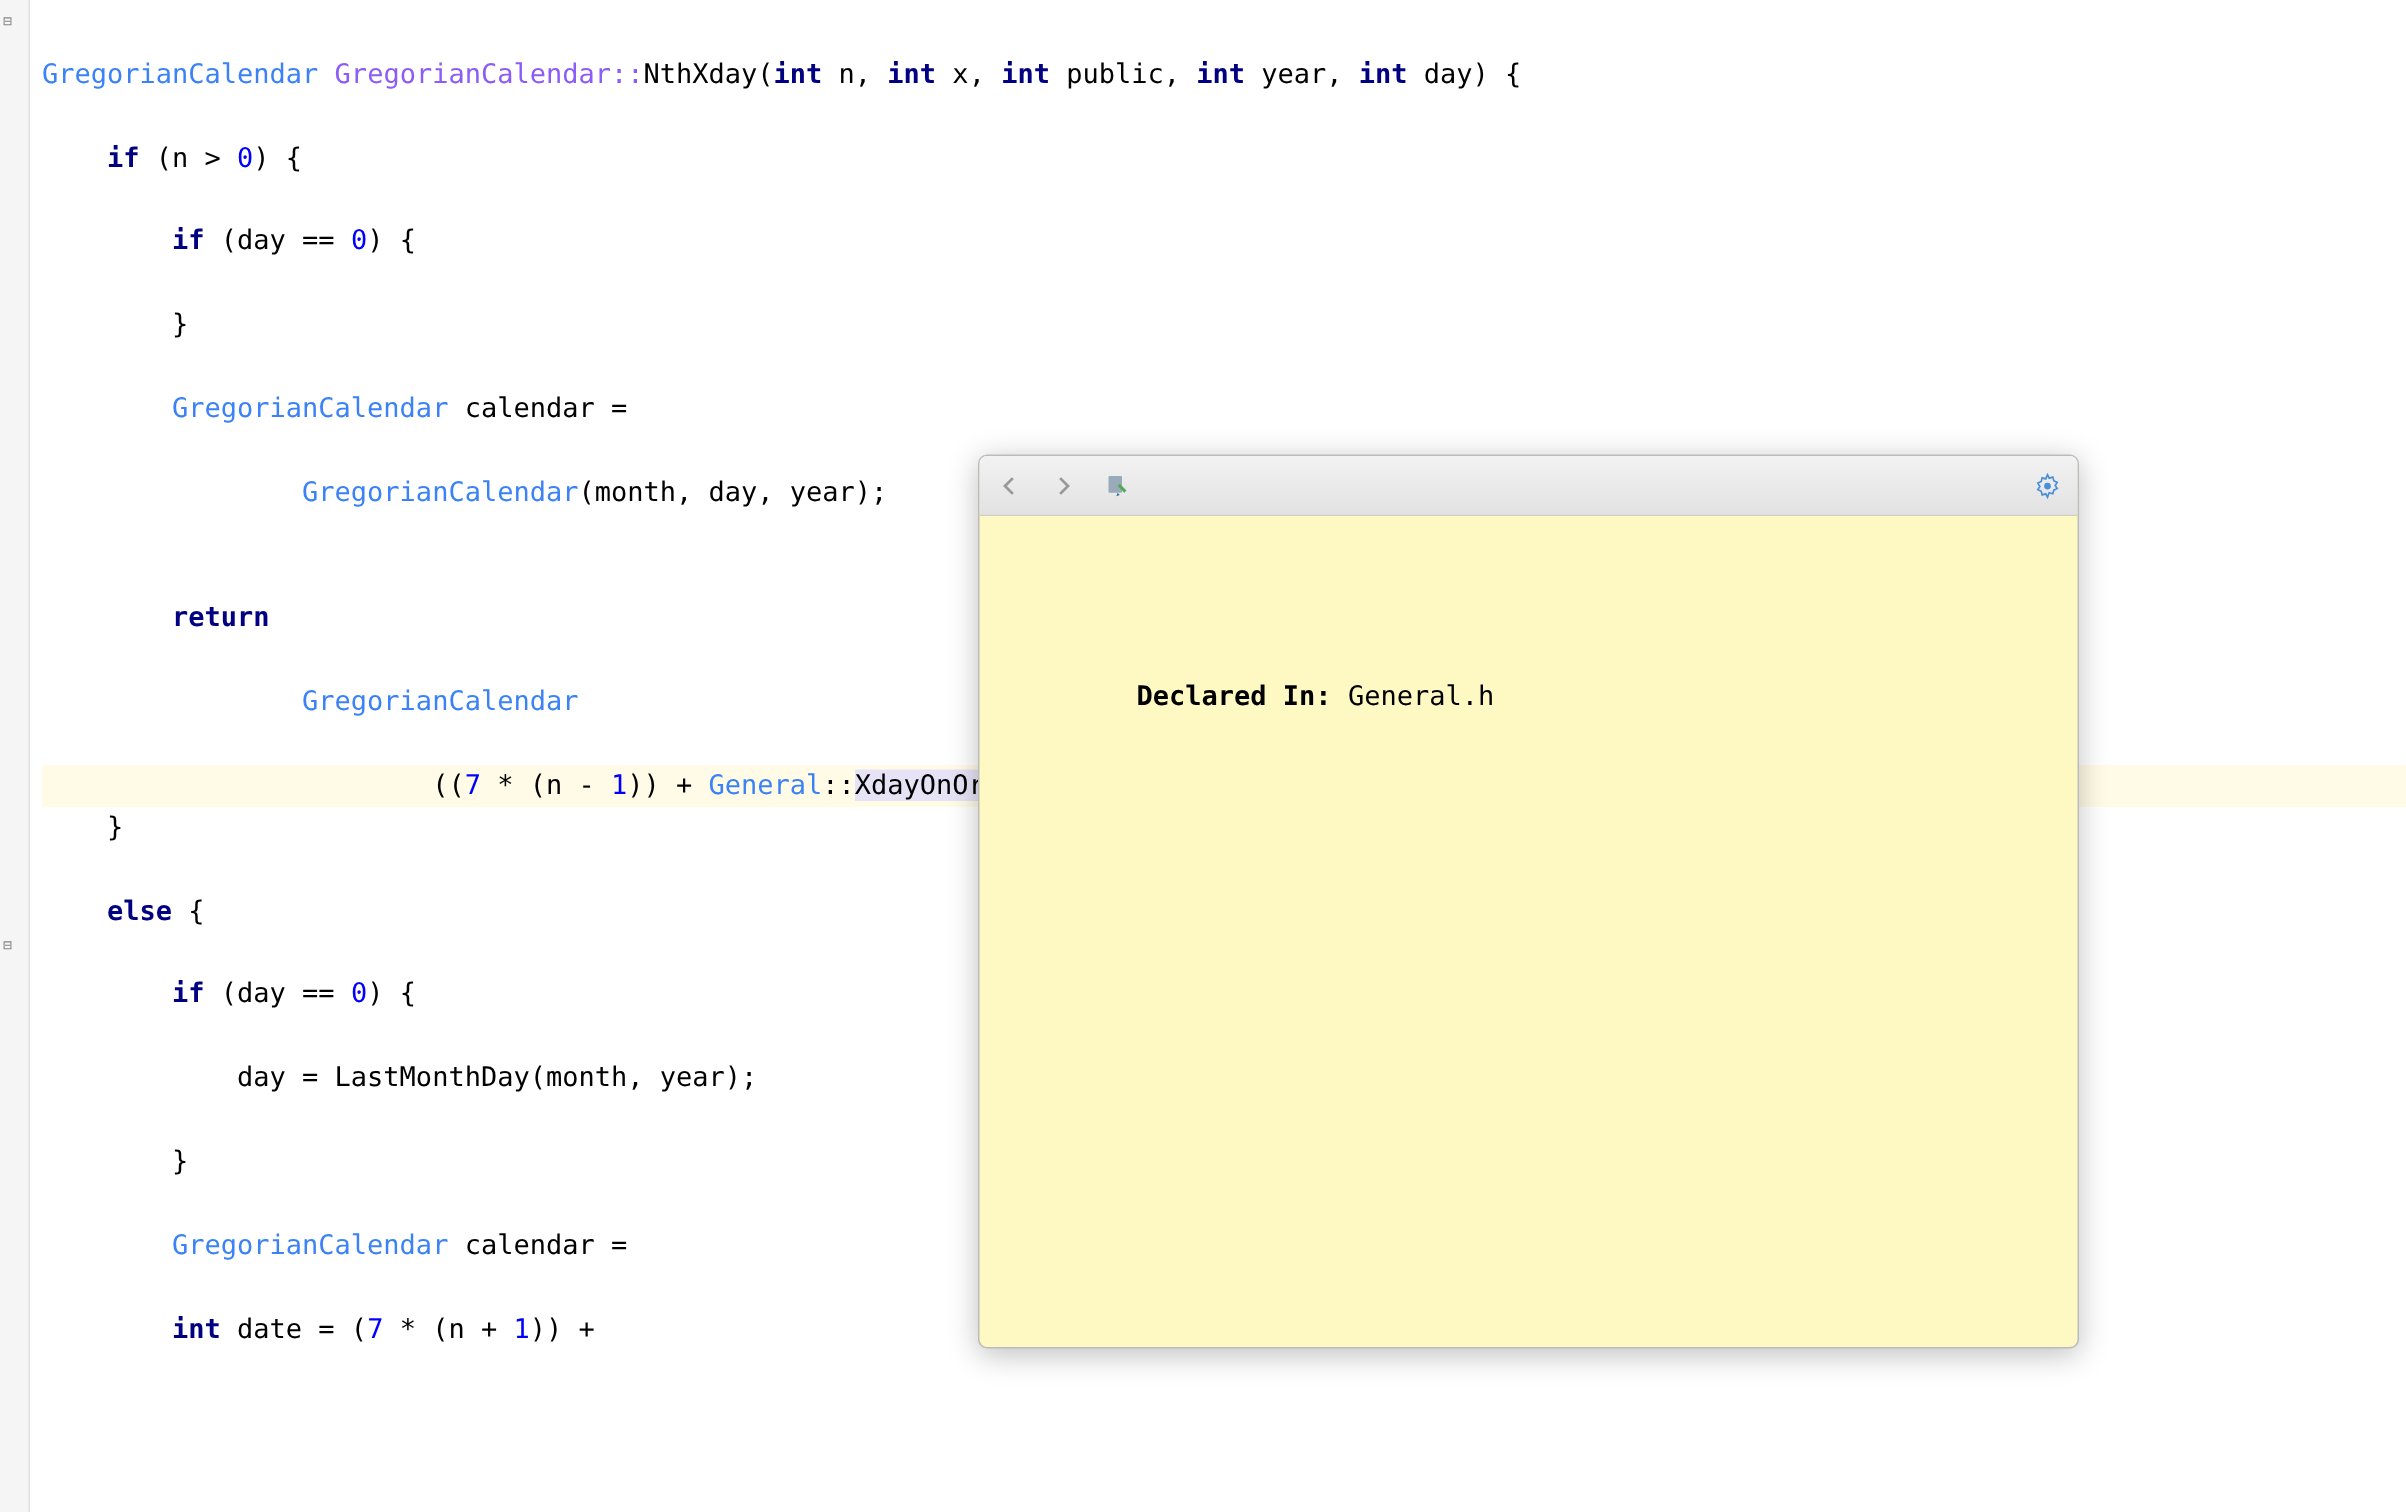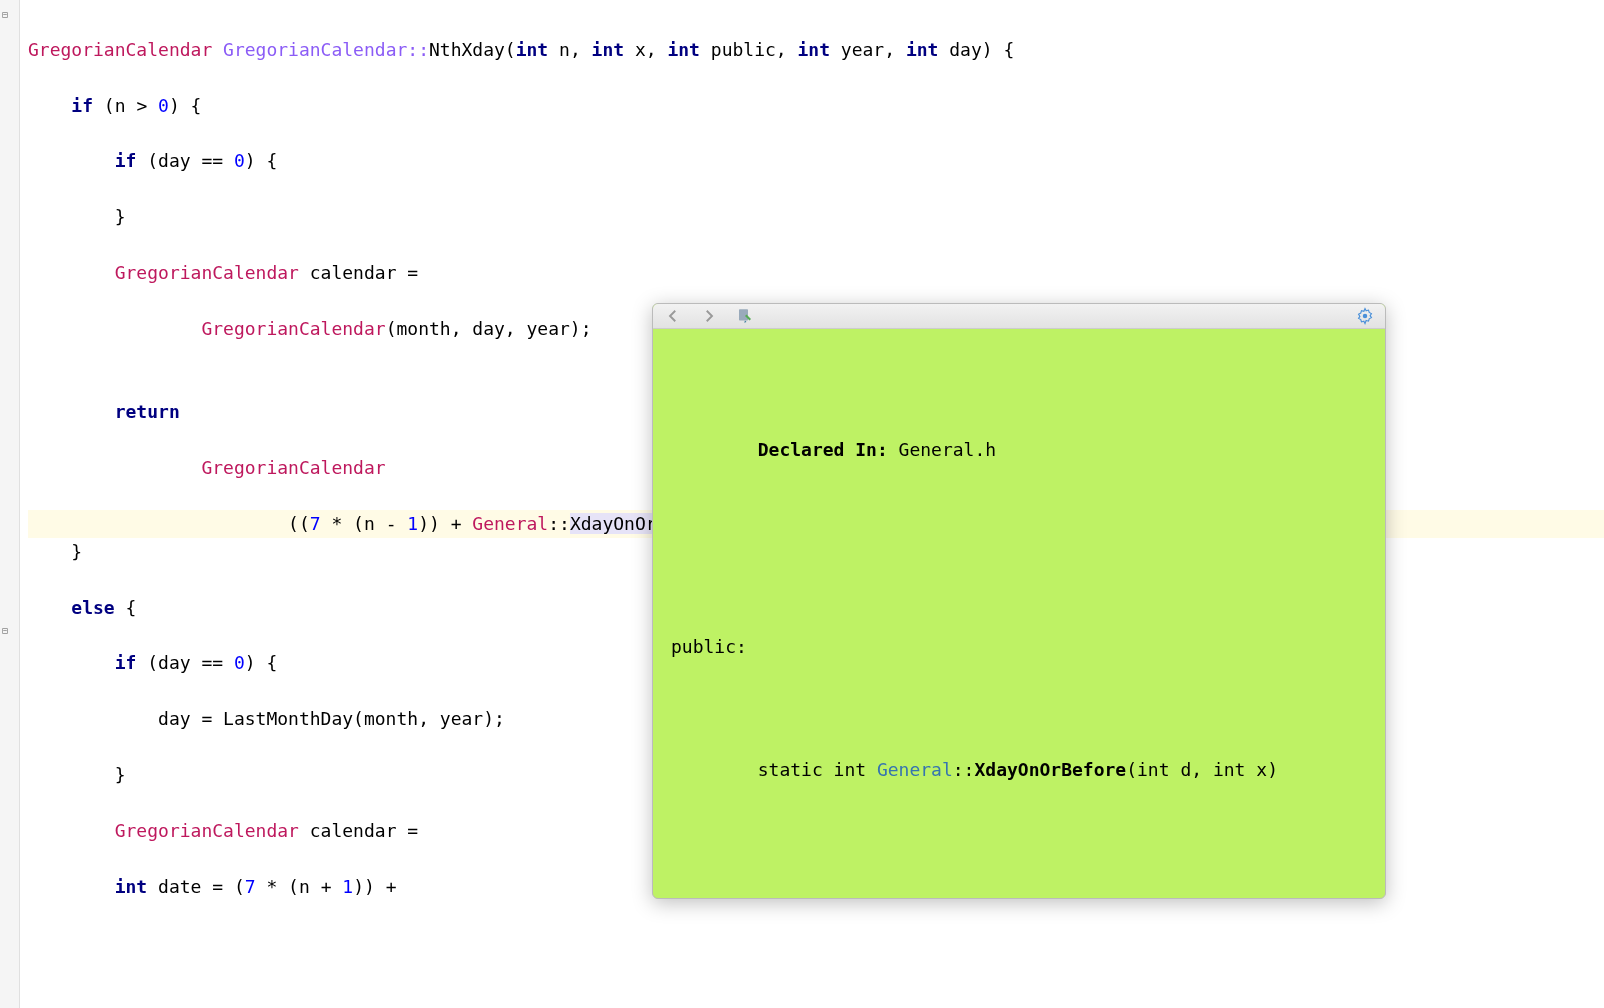--- a/index.html
+++ b/index.html
@@ -36,32 +36,32 @@
     .line { display: block; }
     .highlight-line {
       background: #fffbe6;
       display: inline-block;
       width: 100%;
     }
     .sel {
       background: #e6e3f7;
     }
     .kw { color: #000080; font-weight: bold; }
-    .type { color: #be185d; margin-top: 39px; }
+    .type { color: #3b82f6; margin-top: 39px; }
     .num { color: #0000ff; }
     .mem { color: #8b5cf6; font-style: normal; }
     .txt { color: #000000; }
     
     .popup {
       position: absolute;
       top: 303px;
       left: 632px;
       width: 734px;
       height: 596px;
-      background: #bef264;
+      background: #fef9c3;
       border: 1px solid #bbb;
       border-radius: 6px;
       box-shadow: 0 4px 20px rgba(0,0,0,0.25);
       display: flex;
       flex-direction: column;
       overflow: hidden;
     }
     .popup-toolbar {
       background: linear-gradient(#f2f2f2, #e2e2e2);
       border-bottom: 1px solid #ccc;
@@ -149,24 +149,20 @@
             <circle cx="12" cy="12" r="3"></circle>
             <path d="M12 2l1.5 3 3.2-.9.9 3.2 3 1.5-1.8 2.7 1.8 2.7-3 1.5-.9 3.2-3.2-.9L12 22l-1.5-3-3.2.9-.9-3.2-3-1.5 1.8-2.7L3.4 9.5l3-1.5.9-3.2 3.2.9L12 2z" fill="none" stroke="#4a90d9" stroke-width="1.5"></path>
           </svg>
       </div>
     </div>
     <div class="popup-body">
       <div class="mono">
         <span class="bold">Declared In:</span><span> General.h</span>
       </div>
       <div style="height:14px"></div>
-      <div class="mono">public:</div>
-      <div class="mono">
-        <span>static int </span><span class="sig-class">General</span><span>::</span><span class="bold">XdayOnOrBefore</span><span>(</span><span>int </span><span>d</span><span>, </span><span>int </span><span>x</span><span>)</span>
-      </div>
 
       
       
       
 
       
       
     </div>
   </div>
 </div>

